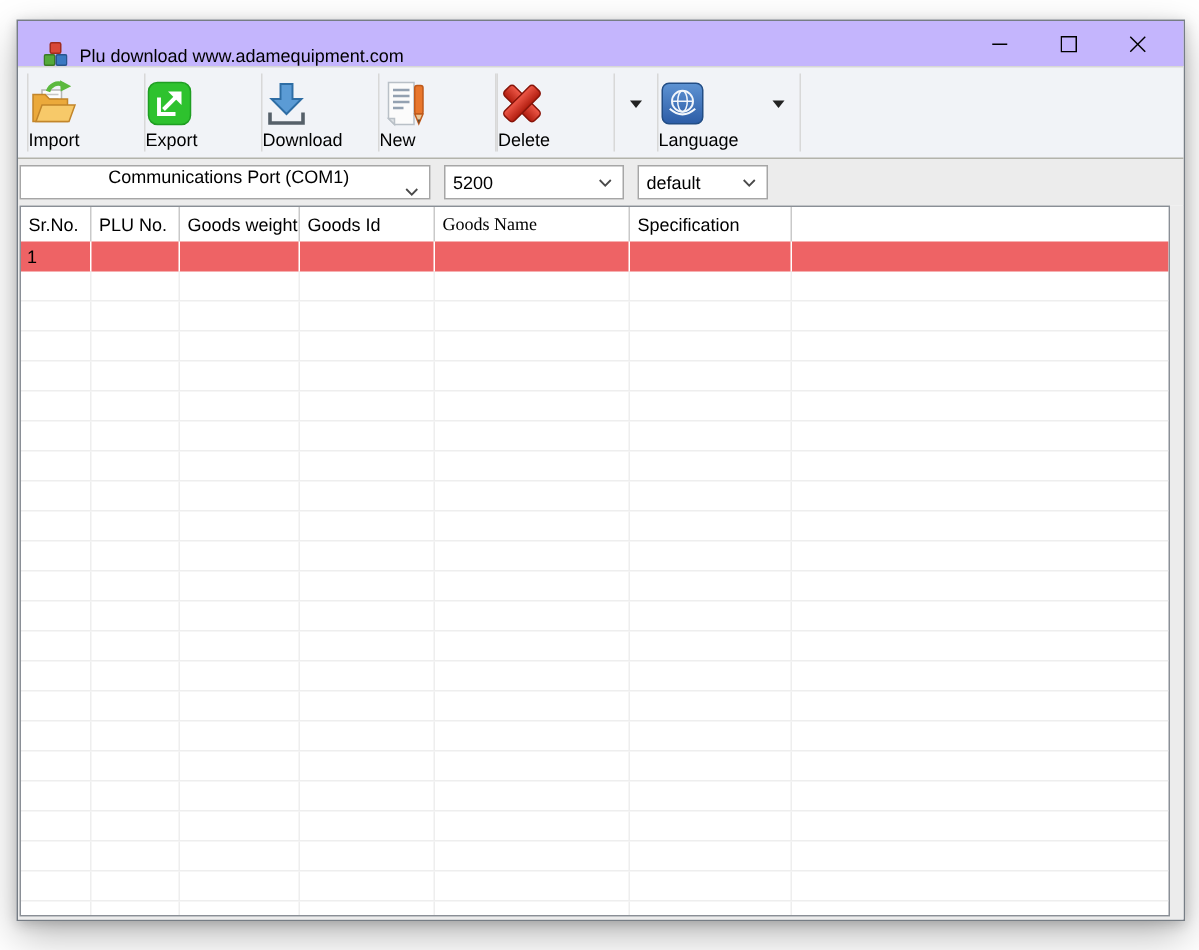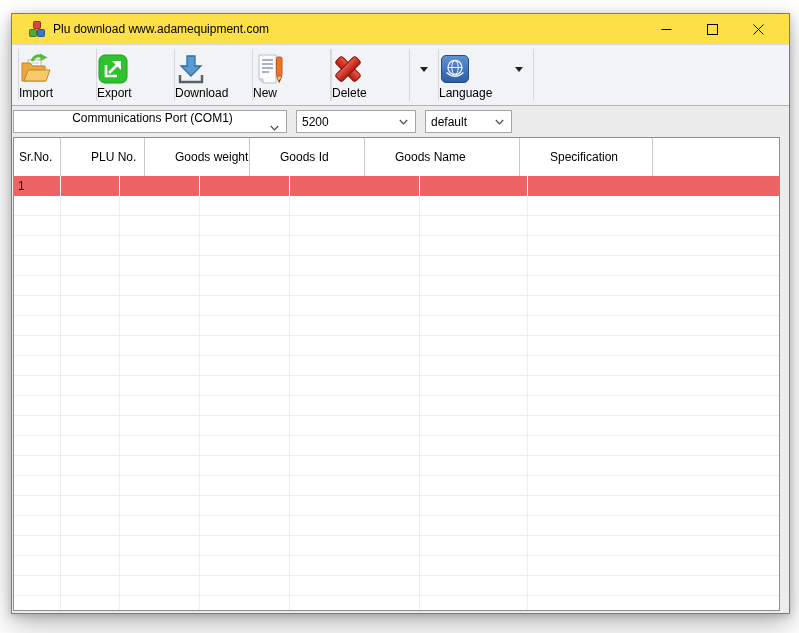--- a/index.html
+++ b/index.html
@@ -3,21 +3,21 @@
 <meta charset="utf-8">
 <style>
   * { margin:0; padding:0; box-sizing:border-box; }
   html,body { width:799px; height:633px; background:#ffffff; overflow:hidden;
     font-family:"Liberation Sans","DejaVu Sans",sans-serif; font-size:12px; color:#000; }
   .window { position:absolute; left:11px; top:13px; width:779px; height:601px;
     background:#ffffff; border:1px solid #767d85; display:flex; flex-direction:column;
     box-shadow:0 10px 26px rgba(0,0,0,.28), 0 2px 8px rgba(0,0,0,.20); }
 
   
-  .titlebar { height:30px; flex:none; display:flex; align-items:center; background:#fde047; }
+  .titlebar { height:30px; flex:none; display:flex; align-items:flex-end; background:#c4b5fd; }
   .app-icon { width:16px; height:16px; margin-left:17px; flex:none; }
   .title-text { margin-left:8px; font-size:12px; white-space:nowrap; }
   .win-controls { margin-left:auto; margin-right:8px; display:flex; }
   .win-btn { width:46px; height:30px; display:flex; align-items:center; justify-content:center; cursor:default; }
   .win-btn svg { display:block; }
 
   
   .toolbar { height:62px; flex:none; background:#f1f3f7; border-top:1px solid #d7d7d7;
     border-bottom:1px solid #b3b3ab; display:flex; align-items:stretch; padding-left:6px; }
   .tb-sep { width:1px; background:#d8d8d8; margin:4px 0; flex:none; }
@@ -36,31 +36,31 @@
   .combo { height:23px; background:#fff; border:1px solid #a6a6a6; display:flex; align-items:center;
     padding-left:5px; margin-right:9px; cursor:default; }
   .combo-port { width:274px;flex-direction:column; }
   .combo-baud { width:120px; }
   .combo-profile { width:87px; }
   .combo-chevron { margin-left:auto; margin-right:7px; flex:none; }
 
   
   .gridarea { flex:1; background:#ececec; padding:0 9px 2px 1px; min-height:0; }
   .grid { width:100%; height:100%; border:1px solid #8a8f96; background:#fff; overflow:hidden; }
-  .g-header { height:38px; display:flex; background:#fff;gap:25px; }
+  .g-header { height:23px; display:flex; background:#fff; }
   .g-cell { height:100%; flex:none; display:flex; align-items:center; padding-left:5px;
     overflow:hidden; white-space:nowrap; }
   .hcell { border-right:1px solid #c9c9c9; font-size:12px; }
   .g-row { height:20px; display:flex; }
   .data-row.selected { background:#ee6365; }
   .data-row.selected .g-cell { border-right:1px solid #ffffff; padding-left:4px; }
   .empty-row { border-bottom:1px solid #eeeeee; }
   .empty-row .g-cell { border-right:1px solid #eeeeee; }
   .c0 { width:47px; } .c1 { width:59px; } .c2 { width:80px; }
-  .c3 { width:90px; } .c4 { width:130px; } .c5 { width:108px; }
+  .c3 { width:90px; } .c4 { width:130px;font-family:Liberation Serif, serif; } .c5 { width:108px; }
 </style>
 </head>
 <body>
 
 <div class="window">
 
   <div class="titlebar">
     <svg class="app-icon" viewBox="0 0 16 16">
       <rect x="4.5" y="0.5" width="7" height="7" rx="1" fill="#d94838" stroke="#a02c1e" stroke-width="1"></rect>
       <rect x="0.5" y="8.5" width="7" height="7" rx="1" fill="#54a93a" stroke="#3a7a24" stroke-width="1"></rect>

